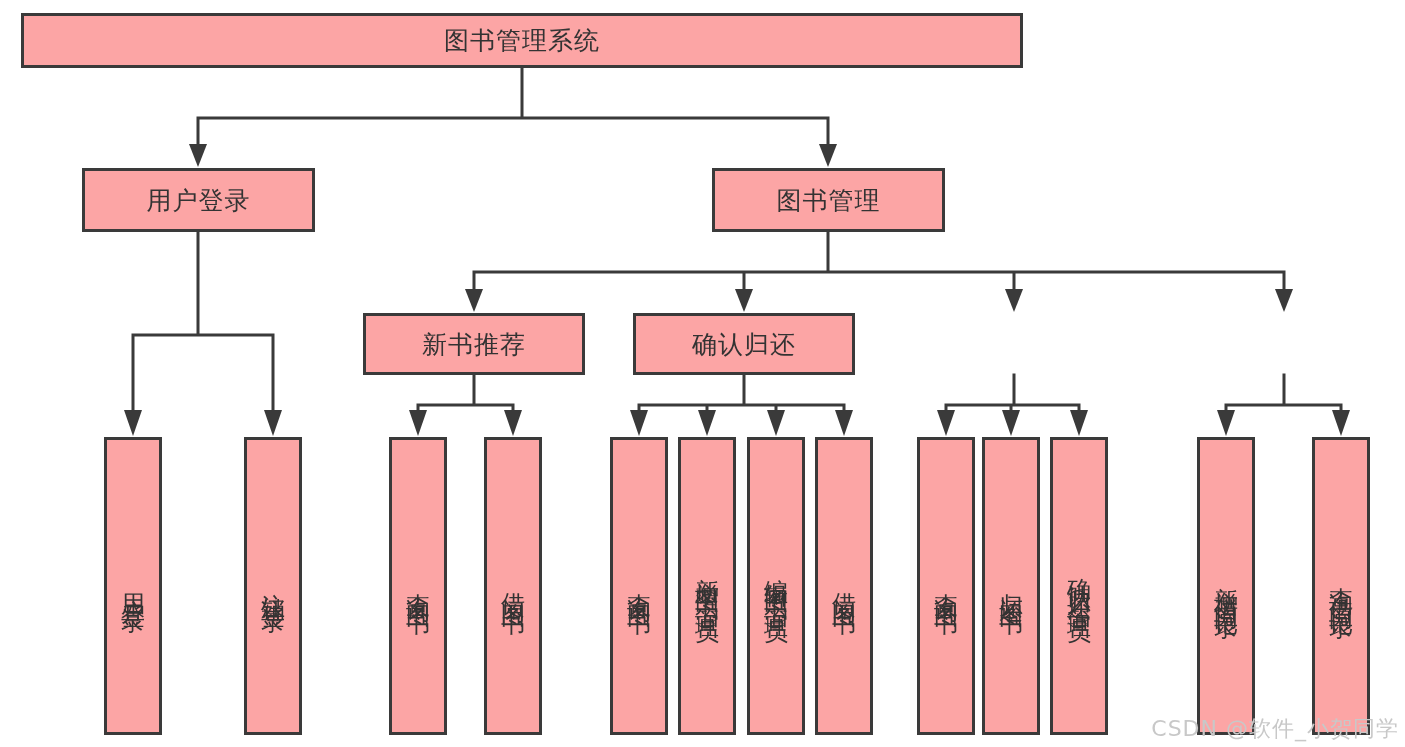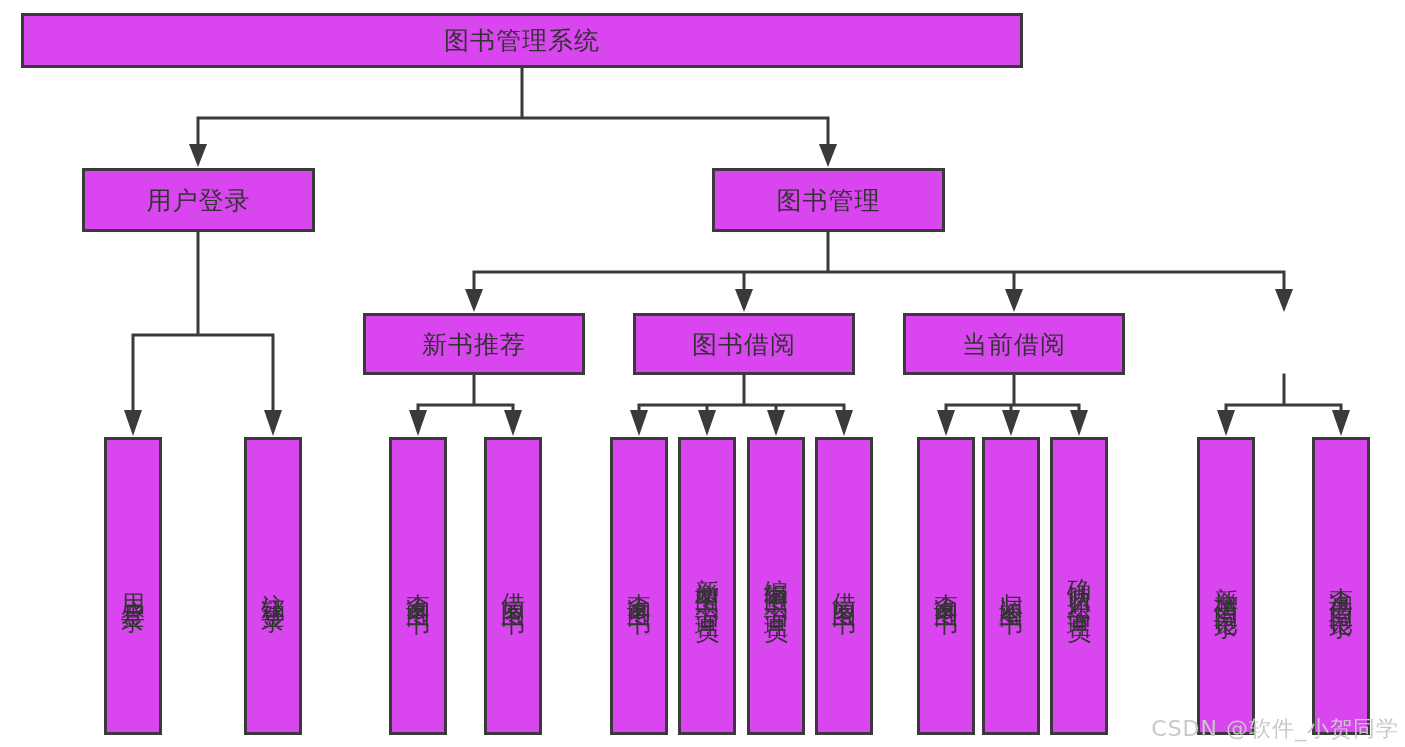--- a/index.html
+++ b/index.html
@@ -13,21 +13,21 @@
   }
   svg.connectors {
     position: absolute;
     left: 0; top: 0;
     width: 1405px; height: 747px;
     pointer-events: none;
   }
   .node {
     position: absolute;
     box-sizing: border-box;
-    background: #d946ef;
+    background: #fca5a5;
     border: 3px solid #3a3a3a;
     color: #333333;
     display: flex;
     align-items: center;
     justify-content: center;
     font-size: 25px;
     letter-spacing: 1px;
     white-space: nowrap;
   }
   
@@ -131,24 +131,21 @@
     <span>用户登录</span>
   </div>
   <div class="node n-l3 n-l3-1">
     <span>新书推荐</span>
   </div>
 
   <div class="node n-l2b">
     <span>图书管理</span>
   </div>
   <div class="node n-l3 n-l3-2">
-    <span>图书借阅</span>
-  </div>
-  <div class="node n-l3 n-l3-3">
-    <span>当前借阅</span>
+    <span>确认归还</span>
   </div>
 
   <div class="node leaf lf-1">
     <span>用户登录</span>
   </div>
   <div class="node leaf lf-2">
     <span>注销登录</span>
   </div>
   <div class="node leaf lf-3">
     <span>查询图书</span>

